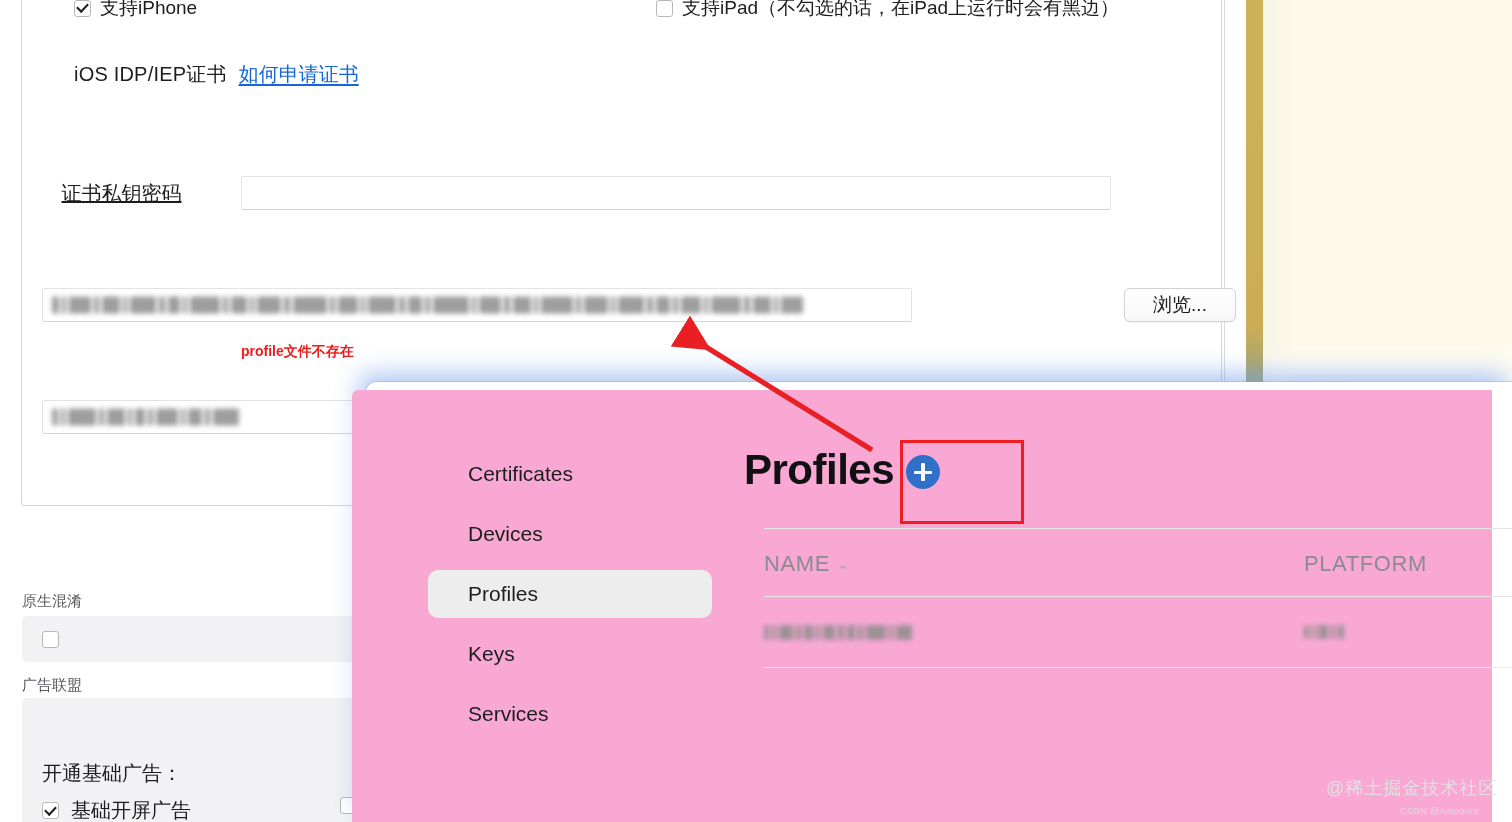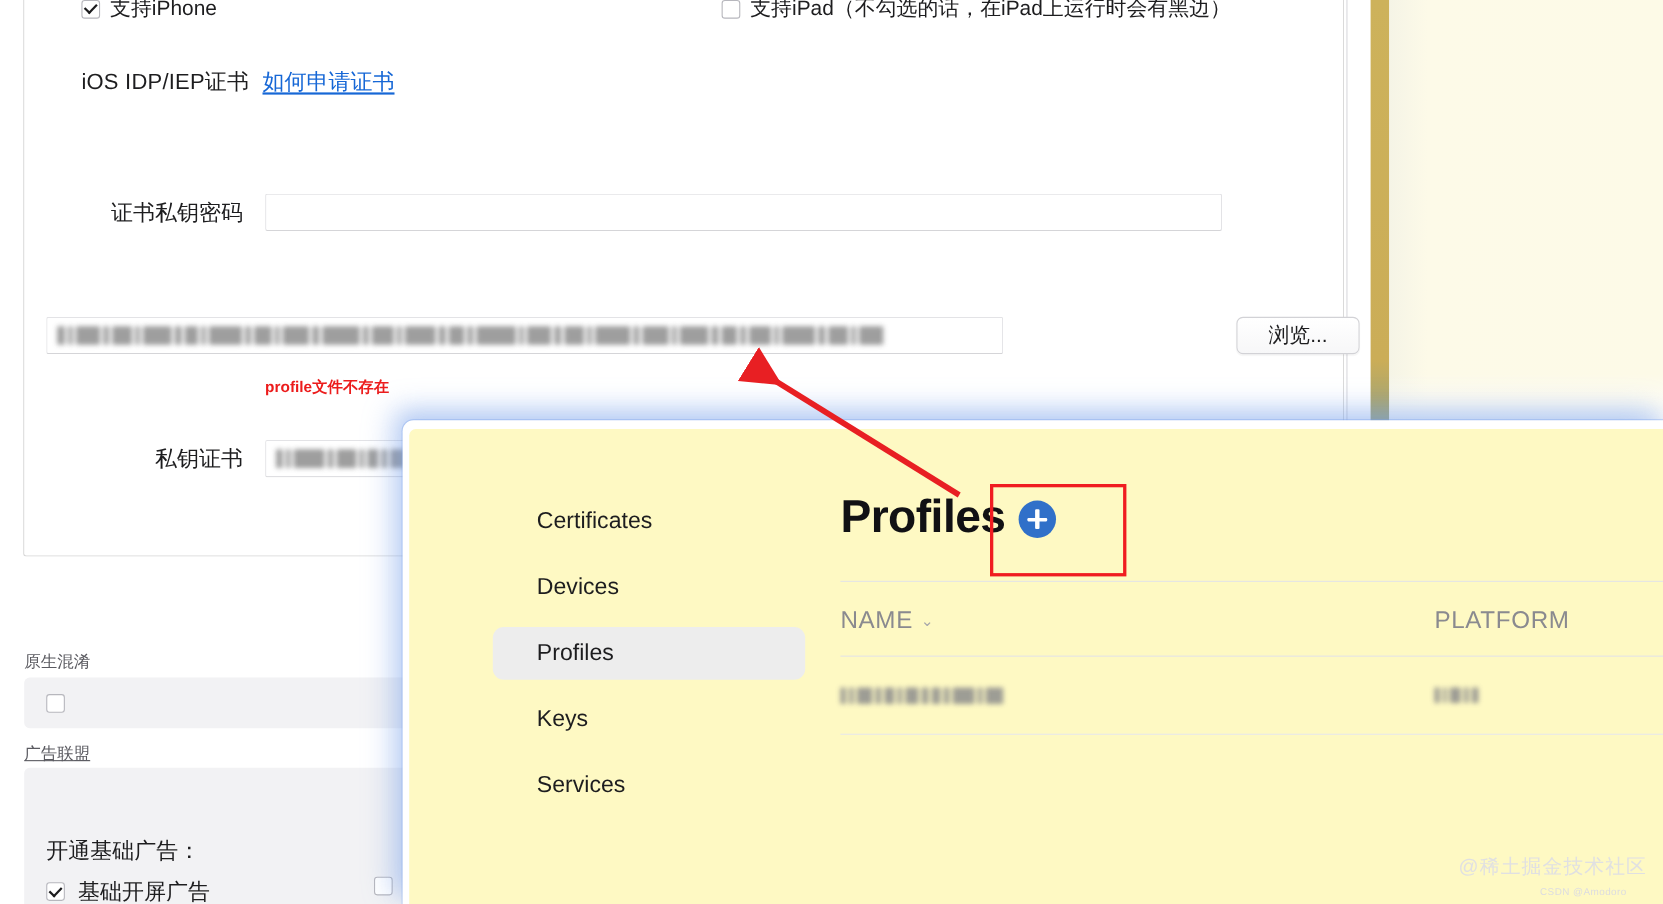--- a/index.html
+++ b/index.html
@@ -40,21 +40,21 @@
   .row-top{position:absolute;left:52px;top:-4px;display:flex;align-items:center;gap:9px;}
   .row-top .lbl{font-size:19px;color:#1d1d1f;white-space:nowrap;}
   .row-top2{position:absolute;left:634px;top:-4px;display:flex;align-items:center;gap:9px;}
   .row-top2 .lbl{font-size:19px;color:#1d1d1f;white-space:nowrap;}
 
   .idp-row{position:absolute;left:52px;top:62px;display:flex;align-items:baseline;gap:12px;}
   .idp-label{font-size:20px;color:#1d1d1f;letter-spacing:.2px;}
   .idp-link{font-size:20px;color:#1667d6;text-decoration:underline;text-underline-offset:3px;cursor:pointer;}
 
   .frow{position:absolute;display:flex;align-items:center;}
-  .frow .flabel{font-size:20px;color:#1d1d1f;text-align:right;white-space:nowrap;}
+  .frow .flabel{font-size:20px;color:#1d1d1f;text-align:center;white-space:nowrap;text-decoration:underline;}
   .finput{
     background:#fff;border:1px solid #e3e3e6;border-bottom-color:#d5d5d8;border-radius:2px;
     height:34px;box-sizing:border-box;position:relative;overflow:hidden;
   }
   
   .redact{position:absolute;left:9px;top:50%;transform:translateY(-50%);height:17px;
     filter:blur(2.6px);opacity:.85;}
   .redact i{display:inline-block;height:100%;vertical-align:top;background:#8d8d8d;margin-right:3px;border-radius:1px;}
 
   .err{position:absolute;left:219px;top:344px;font-size:14px;color:#ec1c1c;font-weight:600;}
@@ -84,21 +84,21 @@
   
   .dlg-glow{
     position:absolute;left:366px;top:382px;width:1146px;height:440px;
     border-radius:10px 0 0 0;
     background:#ffffff;
     box-shadow:0 0 0 1px rgba(120,160,235,.35),
                -10px -10px 26px rgba(120,160,235,.40),
                0 -6px 18px rgba(120,160,235,.28);
   }
   .dlg{
-    position:absolute;left:372px;top:390px;width:1140px;height:432px;background:#fef9c3;
+    position:absolute;left:352px;top:390px;width:1140px;height:432px;background:#f9a8d4;
     border-radius:6px 0 0 0;overflow:hidden;
   }
   .dlg-nav{position:absolute;left:76px;top:60px;width:284px;}
   .nav-item{
     height:48px;border-radius:10px;display:flex;align-items:center;padding-left:40px;
     font-size:21px;color:#1d1d1f;box-sizing:border-box;margin-bottom:12px;cursor:pointer;
   }
   .nav-item.active{background:#ededed;}
 
   .dlg-main{position:absolute;left:392px;top:48px;right:0;}
@@ -166,40 +166,39 @@
       <span class="finput" style="width:870px;margin-left:20px;">
         <span class="redact">
           <i style="width:7px"></i><i style="width:4px"></i><i style="width:22px"></i><i style="width:5px"></i><i style="width:18px"></i><i style="width:4px"></i><i style="width:26px"></i><i style="width:6px"></i><i style="width:12px"></i><i style="width:4px"></i><i style="width:30px"></i><i style="width:5px"></i><i style="width:16px"></i><i style="width:4px"></i><i style="width:24px"></i><i style="width:6px"></i><i style="width:34px"></i><i style="width:5px"></i><i style="width:20px"></i><i style="width:4px"></i><i style="width:28px"></i><i style="width:6px"></i><i style="width:14px"></i><i style="width:5px"></i><i style="width:36px"></i><i style="width:4px"></i><i style="width:22px"></i><i style="width:6px"></i><i style="width:18px"></i><i style="width:4px"></i><i style="width:32px"></i><i style="width:5px"></i><i style="width:24px"></i><i style="width:4px"></i><i style="width:26px"></i><i style="width:6px"></i><i style="width:14px"></i><i style="width:5px"></i><i style="width:20px"></i><i style="width:4px"></i><i style="width:30px"></i><i style="width:6px"></i><i style="width:18px"></i><i style="width:4px"></i><i style="width:22px"></i>
         </span>
       </span>
     </div>
 
     <div class="err">profile文件不存在</div>
 
     <div class="frow" style="left:0;top:401px;">
-      <span class="flabel" style="width:199px;">私钥证书</span>
       <span class="finput" style="width:870px;margin-left:20px;">
         <span class="redact">
           <i style="width:6px"></i><i style="width:4px"></i><i style="width:28px"></i><i style="width:5px"></i><i style="width:18px"></i><i style="width:4px"></i><i style="width:10px"></i><i style="width:5px"></i><i style="width:22px"></i><i style="width:4px"></i><i style="width:14px"></i><i style="width:5px"></i><i style="width:26px"></i>
         </span>
       </span>
     </div>
 
     <div class="browse-btn">浏览...</div>
   </div>
 
 
   <div class="sec-title" style="left:22px;top:592px;">原生混淆</div>
   <div class="grp" style="left:22px;top:616px;width:360px;height:46px;">
     <div class="grp-row">
       <span class="chk"></span>
     </div>
   </div>
 
-  <div class="sec-title" style="left:22px;top:676px;text-decoration:underline;">广告联盟</div>
+  <div class="sec-title" style="left:22px;top:676px;">广告联盟</div>
   <div class="ad-box"></div>
   <div class="ad-line" style="left:42px;top:760px;">开通基础广告：</div>
   <div class="ad-chk-row">
     <span class="chk on"></span>
     <span>基础开屏广告</span>
   </div>
   <div class="ad-chk-right">
     <span class="chk"></span>
   </div>
 

